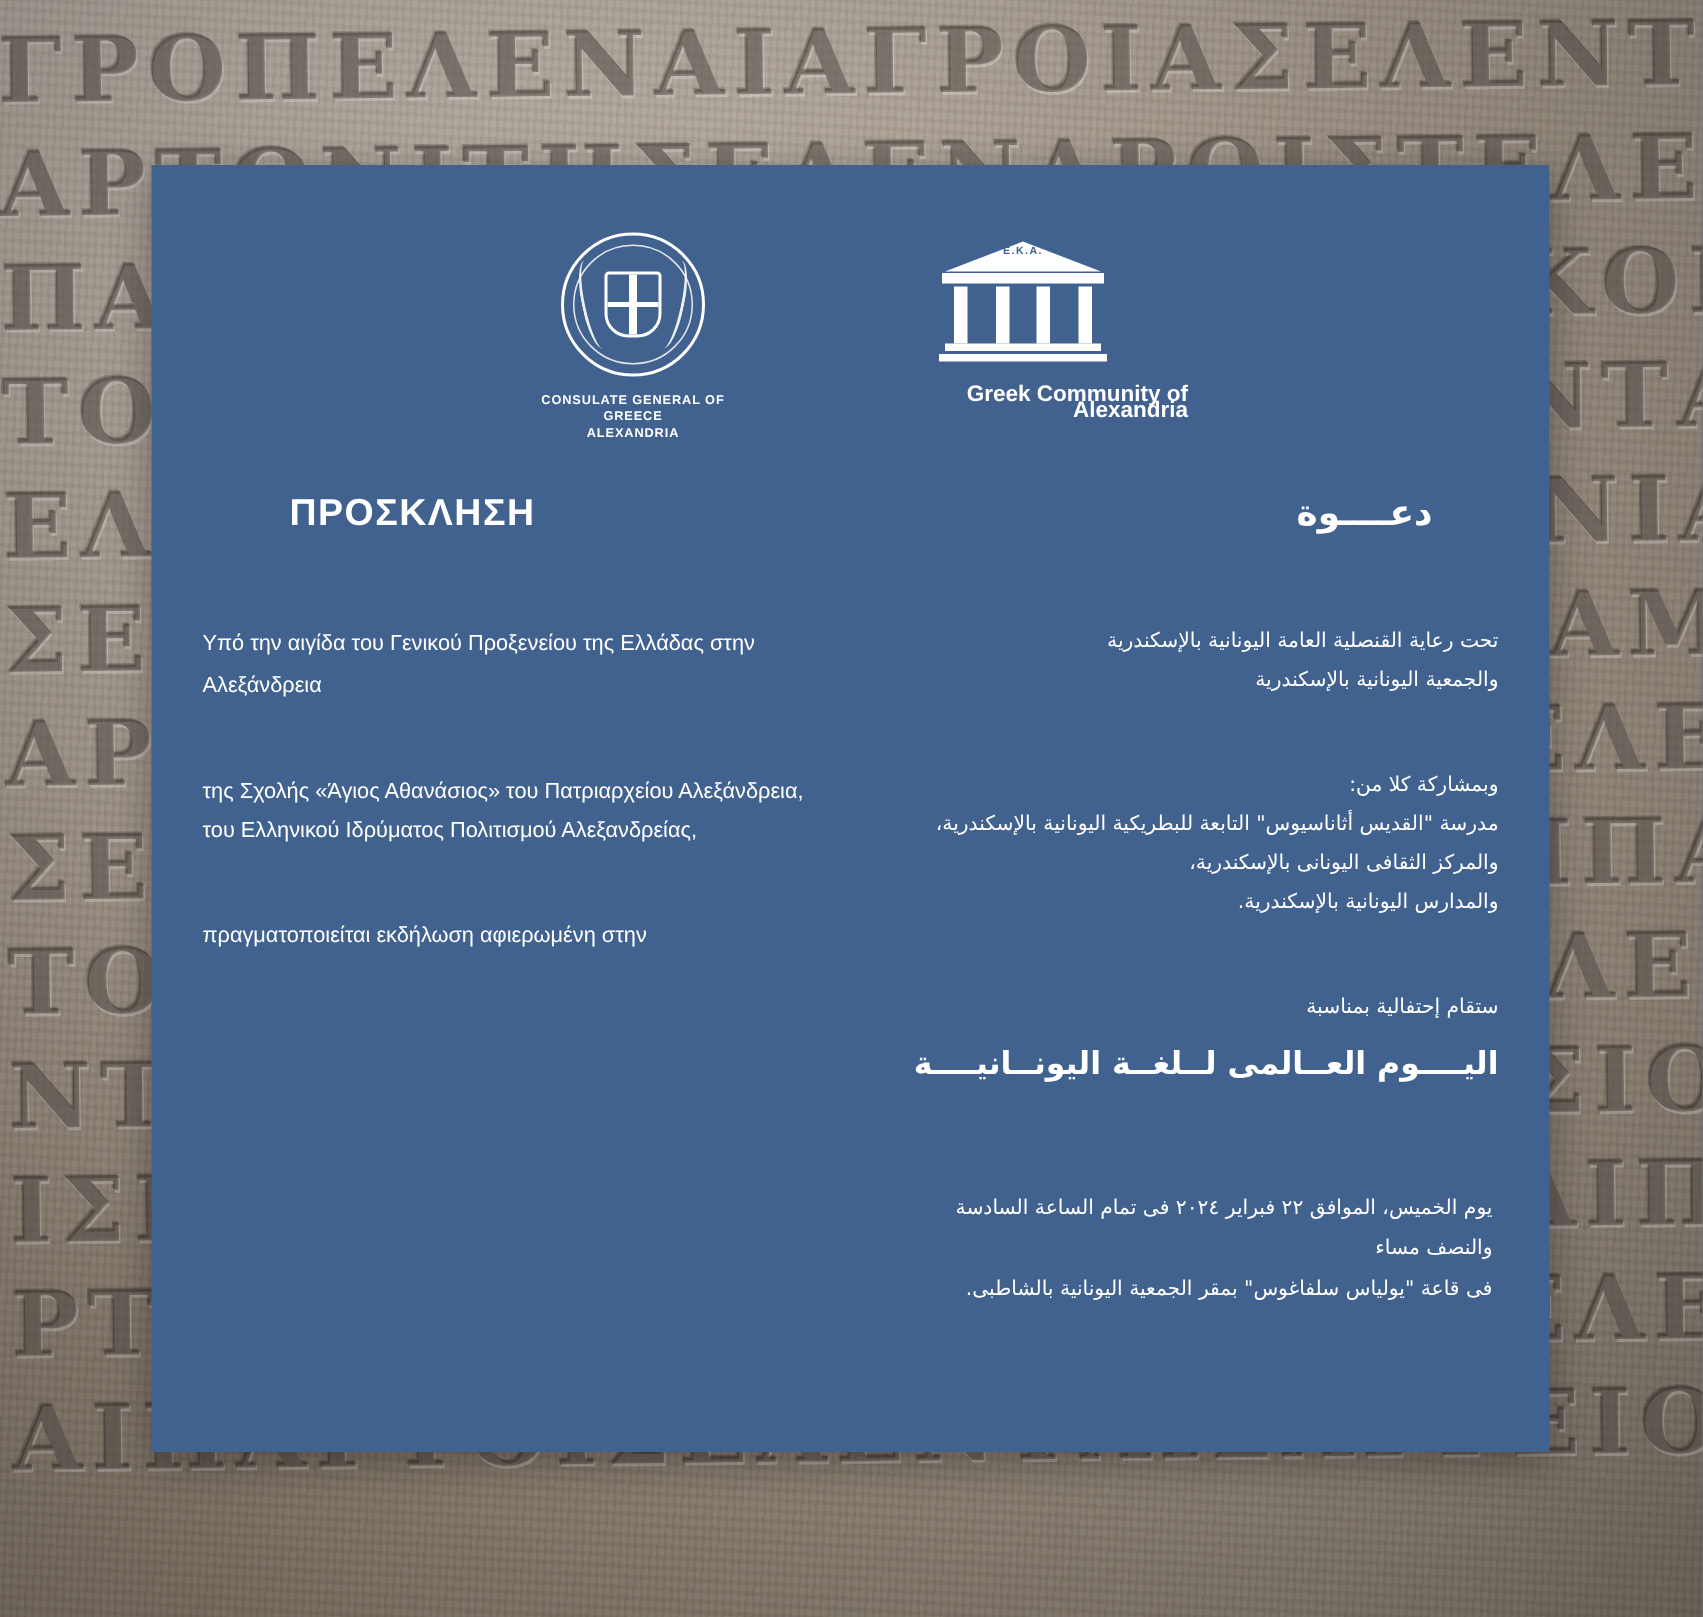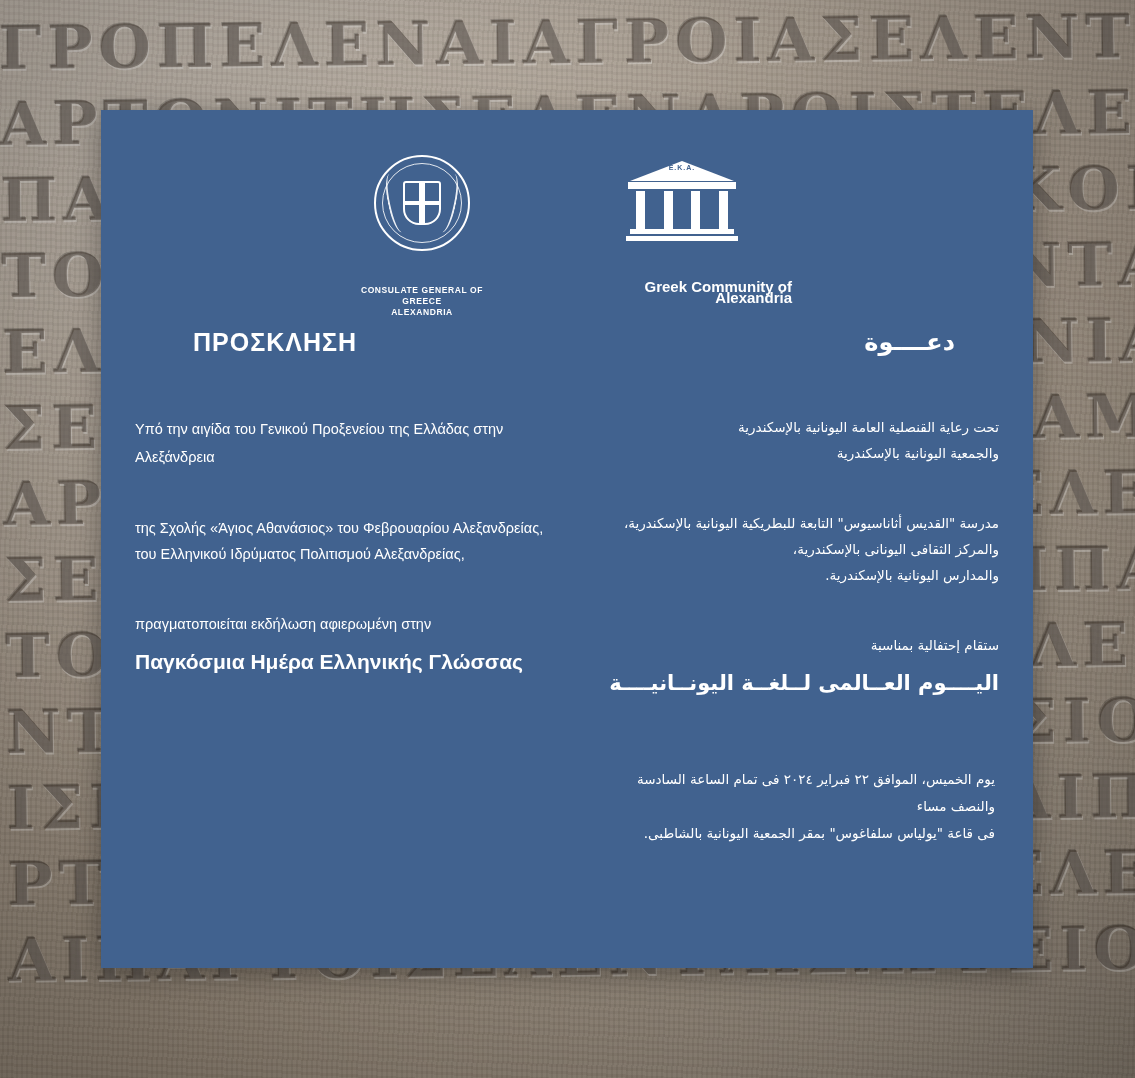--- a/index.html
+++ b/index.html
@@ -73,21 +73,20 @@
     width: 100%;
     display: flex;
     justify-content: center;
     align-items: flex-start;
     gap: 70px;
   }
   .logo-block {
     display: flex;
     flex-direction: column;
     align-items: center;
-    gap: 24px;
   }
   .crest {
     width: 92px;
     height: 92px;
     border-radius: 50%;
     border: 2px solid #ffffff;
     position: relative;
     display: flex;
     align-items: center;
     justify-content: center;
@@ -327,38 +326,38 @@
   <div class="columns">
 
     <div class="col gr">
       <div class="heading">ΠΡΟΣΚΛΗΣΗ</div>
 
       <div class="para">
         <div>Υπό την αιγίδα του Γενικού Προξενείου της Ελλάδας στην Αλεξάνδρεια</div>
       </div>
 
       <div class="para tight">
-        <div>της Σχολής «Άγιος Αθανάσιος» του Φεβρουαρίου Αλεξανδρείας,</div>
+        <div>της Σχολής «Άγιος Αθανάσιος» του Πατριαρχείου Αλεξάνδρεια,</div>
         <div>του Ελληνικού Ιδρύματος Πολιτισμού Αλεξανδρείας,</div>
       </div>
 
       <div class="lead">πραγματοποιείται εκδήλωση αφιερωμένη στην</div>
-      <div class="title-big">Παγκόσμια Ημέρα Ελληνικής Γλώσσας</div>
 
     </div>
 
     <div class="col ar">
       <div class="heading">دعــــوة</div>
 
       <div class="para">
         <div>تحت رعاية القنصلية العامة اليونانية بالإسكندرية</div>
         <div>والجمعية اليونانية بالإسكندرية</div>
       </div>
 
       <div class="para tight">
+        <div>وبمشاركة كلا من:</div>
         <div>مدرسة "القديس أثاناسيوس" التابعة للبطريكية اليونانية بالإسكندرية،</div>
         <div>والمركز الثقافى اليونانى بالإسكندرية،</div>
         <div>والمدارس اليونانية بالإسكندرية.</div>
       </div>
 
       <div class="lead">ستقام إحتفالية بمناسبة</div>
       <div class="title-big">اليــــوم العــالمى لــلغــة اليونــانيــــة</div>
 
       <div class="when">
         <div>يوم الخميس، الموافق ٢٢ فبراير ٢٠٢٤ فى تمام الساعة السادسة والنصف مساء</div>

